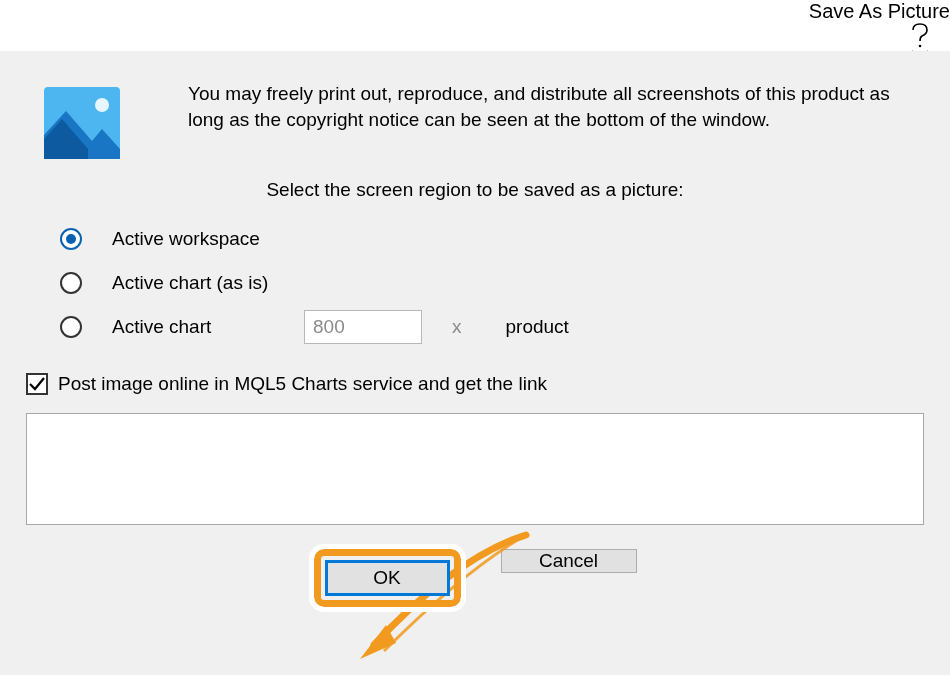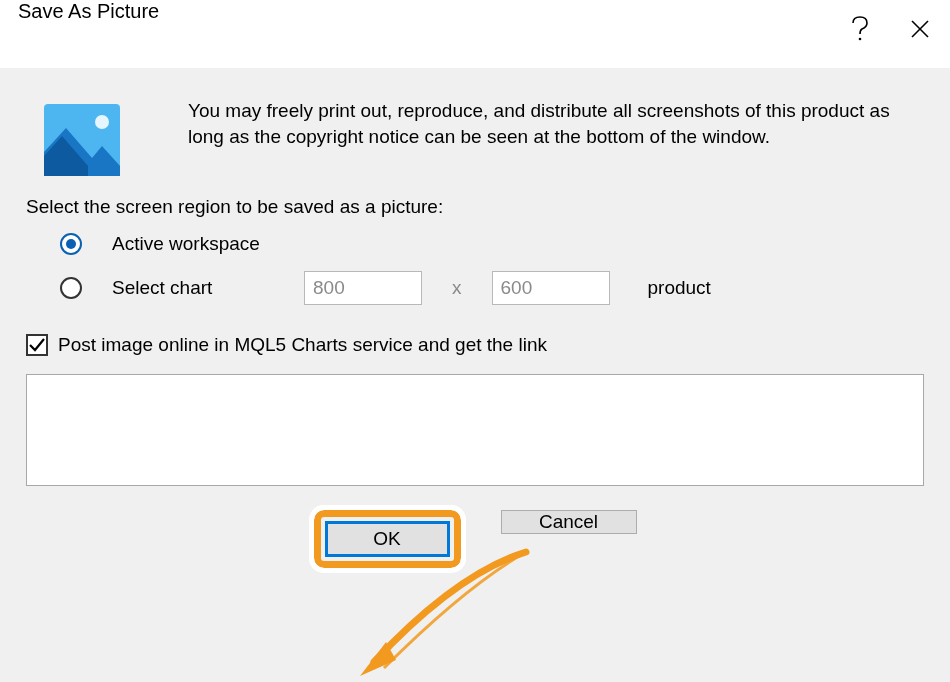--- a/index.html
+++ b/index.html
@@ -11,25 +11,26 @@
     color: #000;
     background: #fff;
     overflow: hidden;
   }
   .dialog {
     width: 950px; height: 682px;
     background: #fff;
     position: relative;
   }
   .titlebar {
-    height: 68px;
-    display: flex;
-    align-items: flex-start;
+    height: 51px;
+    display: flex;
+    align-items: flex-end;
     background: #fff;
     padding-left: 18px;
+    flex-direction: column;
   }
   .titlebar .title {
     flex: 1;
     font-size: 20px;
   }
   .titlebar .btn {
     width: 60px; height: 58px;
     display: flex;
     align-items: center;
     justify-content: center;
@@ -53,21 +54,22 @@
     margin-top: 4px;
   }
   .intro-text {
     flex: 1;
     line-height: 1.35;
     padding-right: 20px;
     margin-left: 42px;
   }
   .select-label {
     margin-top: 4px;
-    margin-bottom: 4px;
+    margin-bottom: 16px;
+    text-align: center;
   }
   .options {
     margin-left: 34px;
   }
   .option-row {
     display: flex;
     align-items: center;
     height: 44px;
     gap: 24px;
   }
@@ -206,24 +208,27 @@
 
     <div class="select-label">Select the screen region to be saved as a picture:</div>
 
     <div class="options">
       <div class="option-row">
         <span class="radio selected"></span>
         <span>Active workspace</span>
       </div>
       <div class="option-row">
         <span class="radio"></span>
-        <span class="label-spacer">Select chart</span>
+        <span>Active chart (as is)</span>
+      </div>
+      <div class="option-row">
+        <span class="radio"></span>
+        <span class="label-spacer">Active chart</span>
         <span class="dim-input">800</span>
         <span class="dim-x">x</span>
-        <span class="dim-input">600</span>
         <span class="pixels">product</span>
       </div>
     </div>
 
     <div class="checkbox-row">
       <span class="checkbox">
         <svg width="18" height="18" viewBox="0 0 18 18">
           <polyline points="2,9 7,14 16,3" stroke="#000" stroke-width="2.2" fill="none"></polyline>
         </svg>
       </span>

